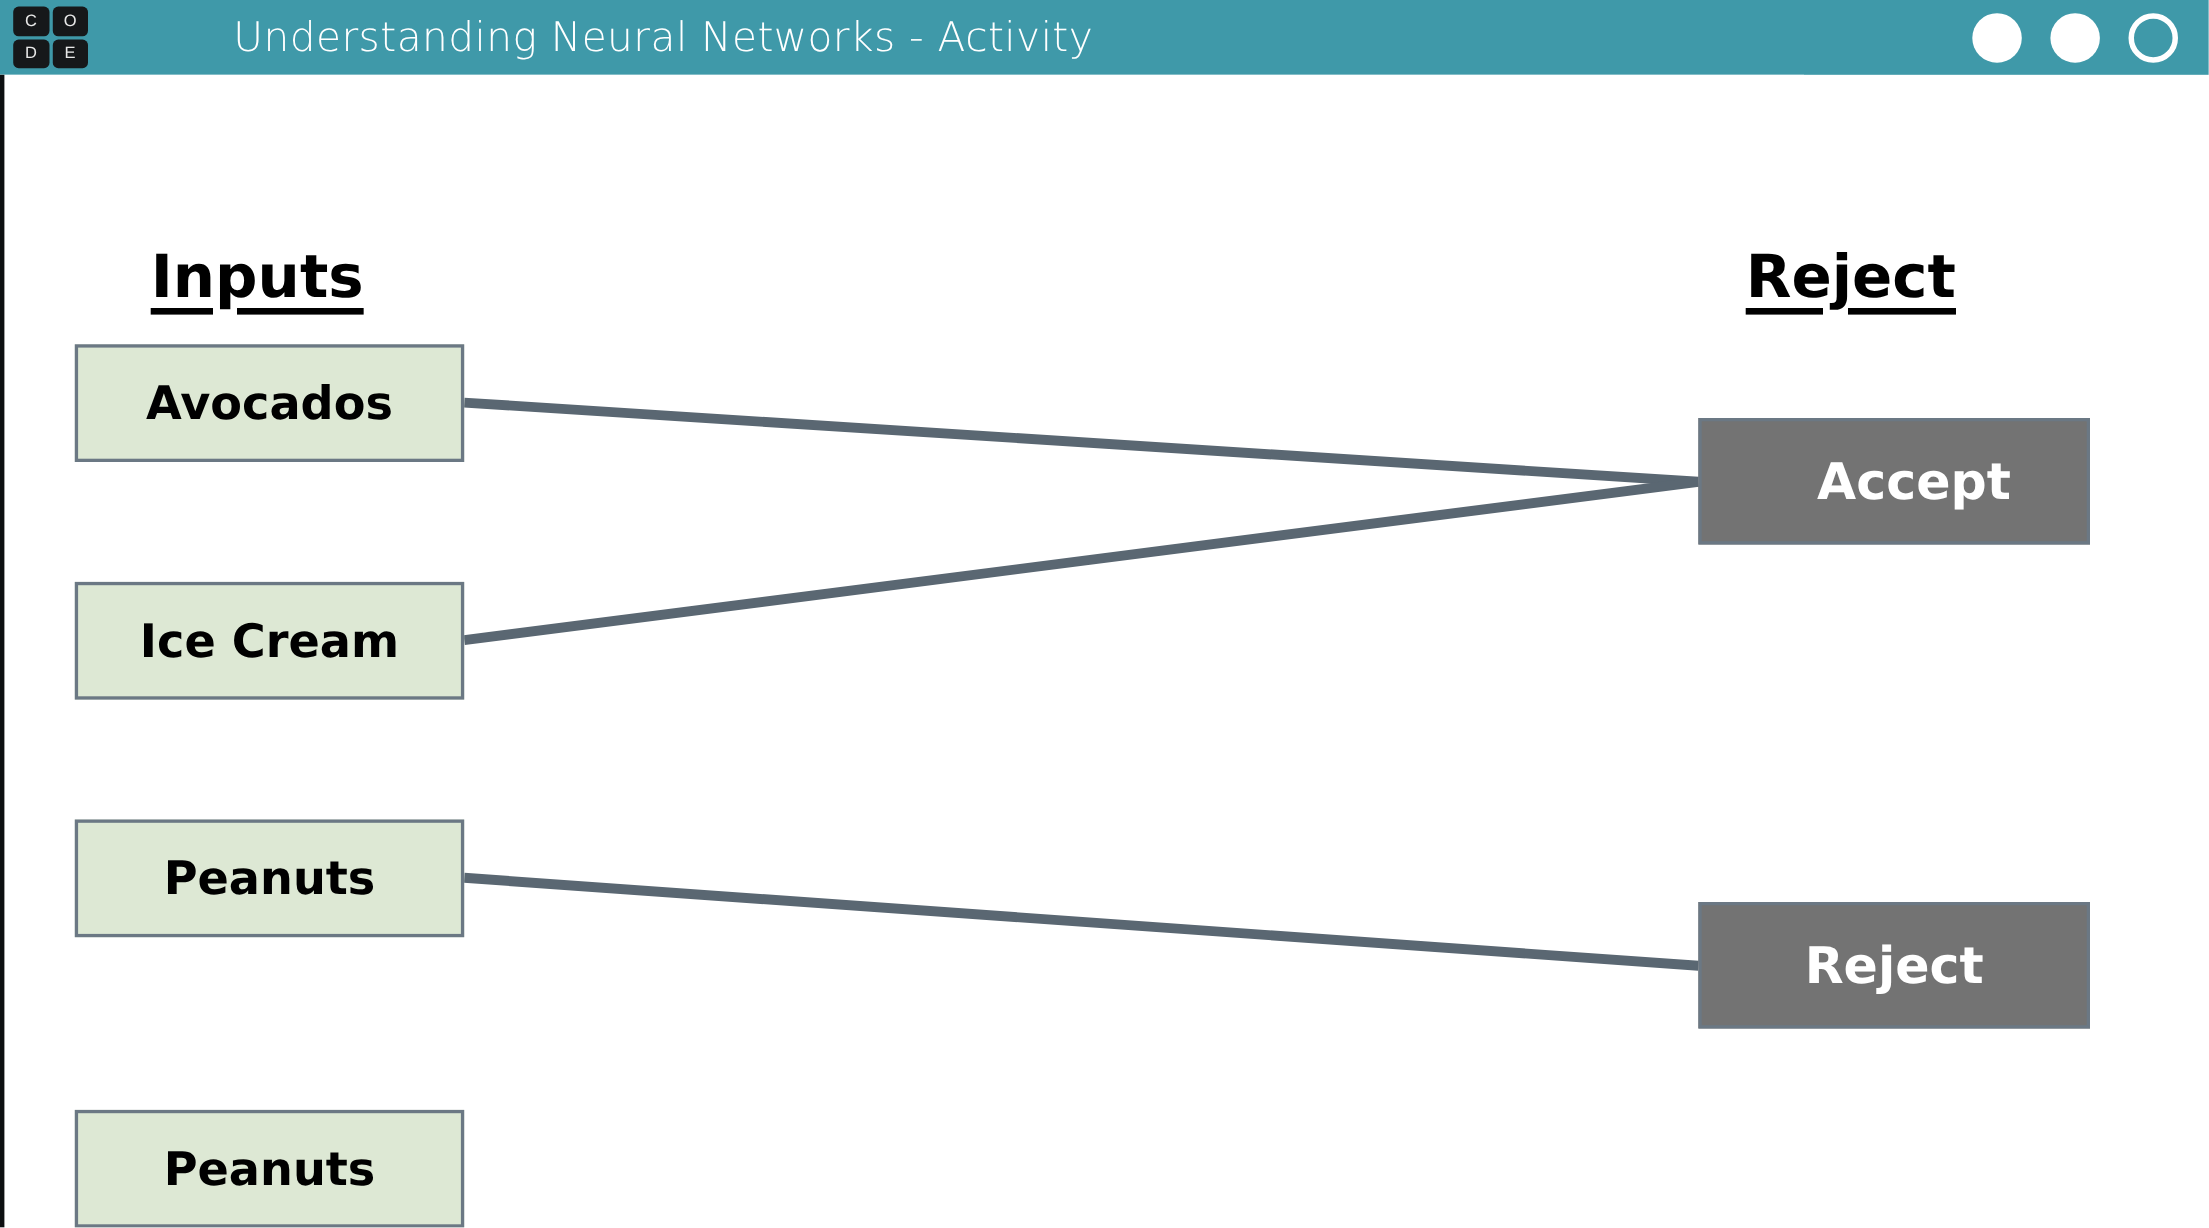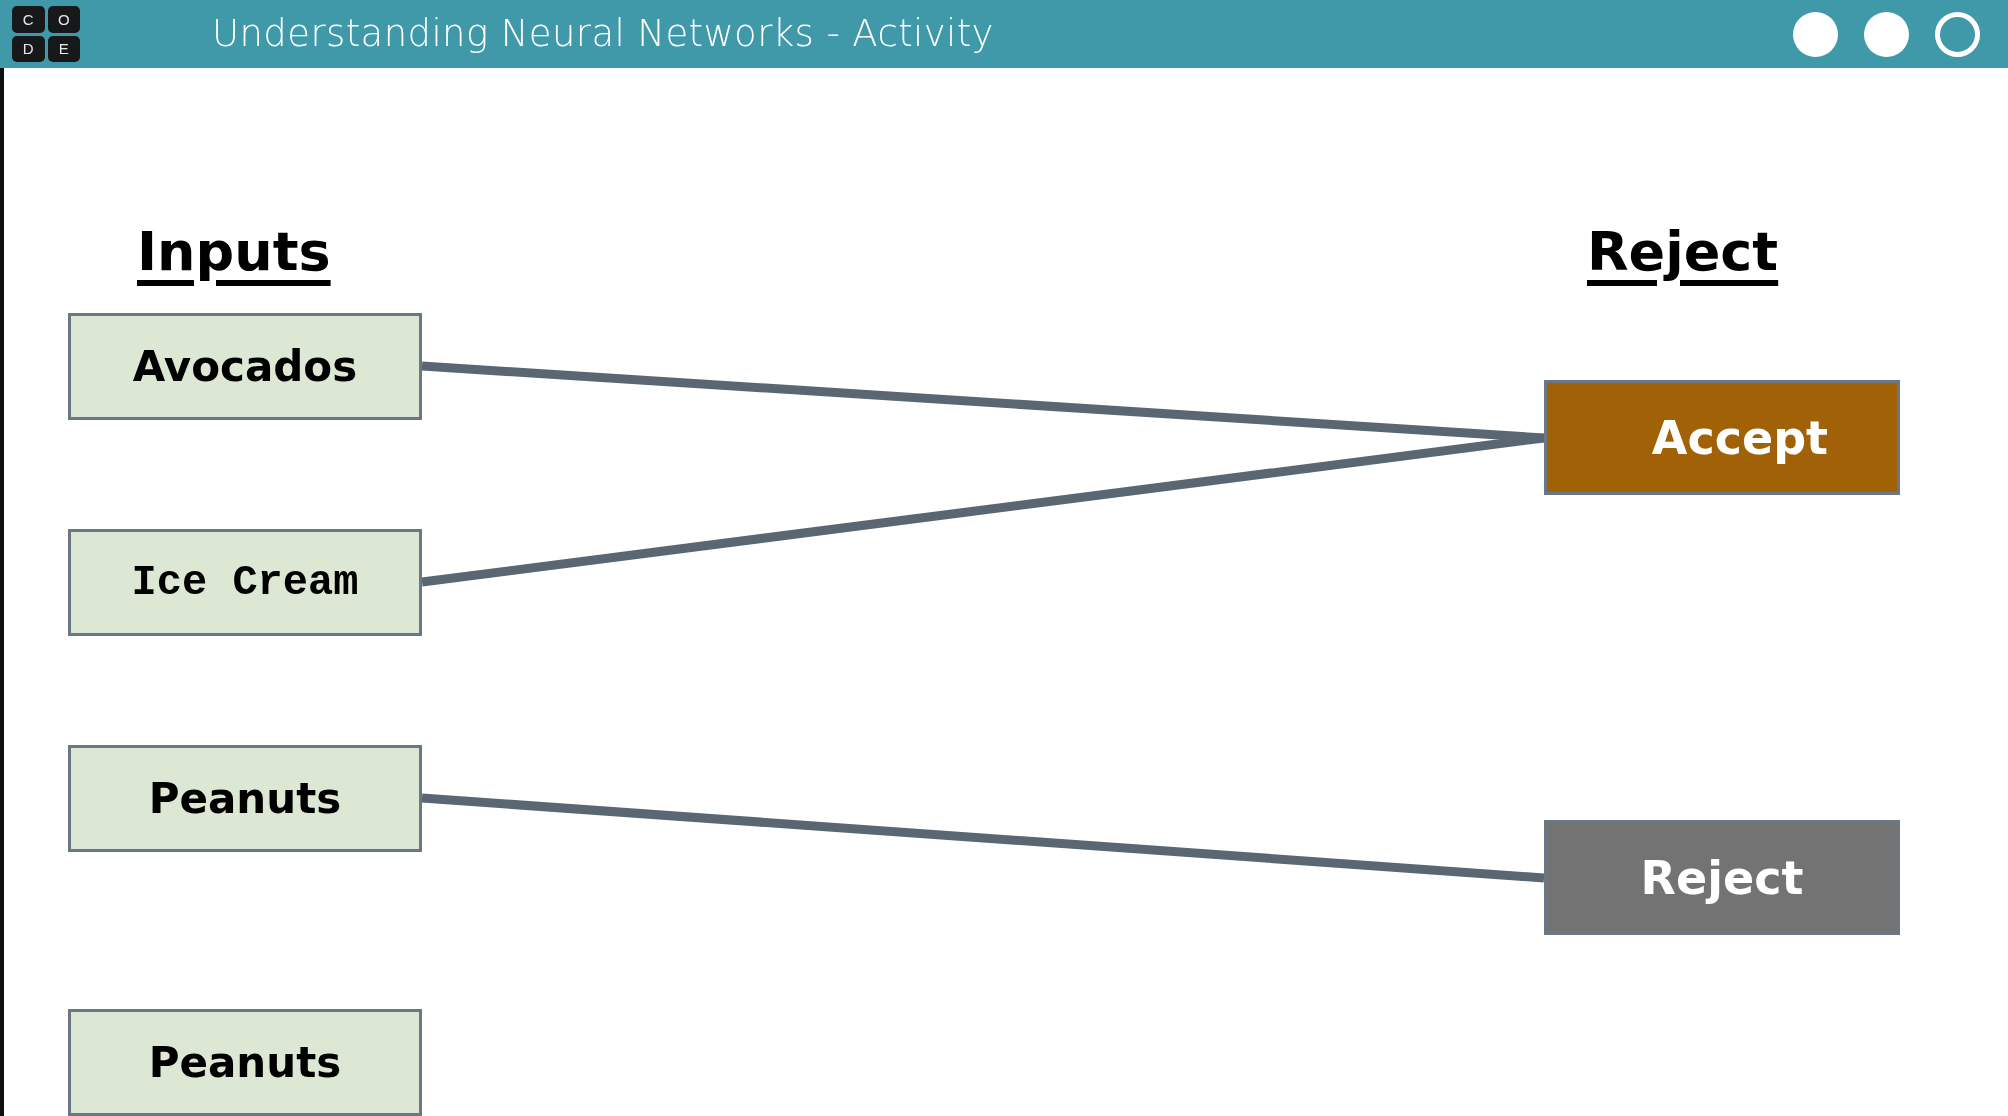--- a/index.html
+++ b/index.html
@@ -129,25 +129,25 @@
     font-size: 42px;
   }
   .output-node {
     left: 1540px;
     width: 356px;
     height: 115px;
     border: 3px solid #6b7884;
     color: #ffffff;
     font-size: 46px;
   }
-  #node-accept { background: #a16207; top: 312px; padding-left: 36px; }
+  #node-accept { background: #737373; top: 312px; padding-left: 36px; }
   #node-reject { background: #737373; top: 752px; }
 
   #node-avocados  { top: 245px; }
-  #node-icecream  { top: 461px; font-family: Liberation Mono, monospace; }
+  #node-icecream  { top: 461px; }
   #node-raisins   { top: 677px; }
   #node-peanuts   { top: 893px; margin-top: 48px; }
 
   
   #edges {
     position: absolute;
     left: 0; top: 0;
     width: 2008px;
     height: 1048px;
     pointer-events: none;

